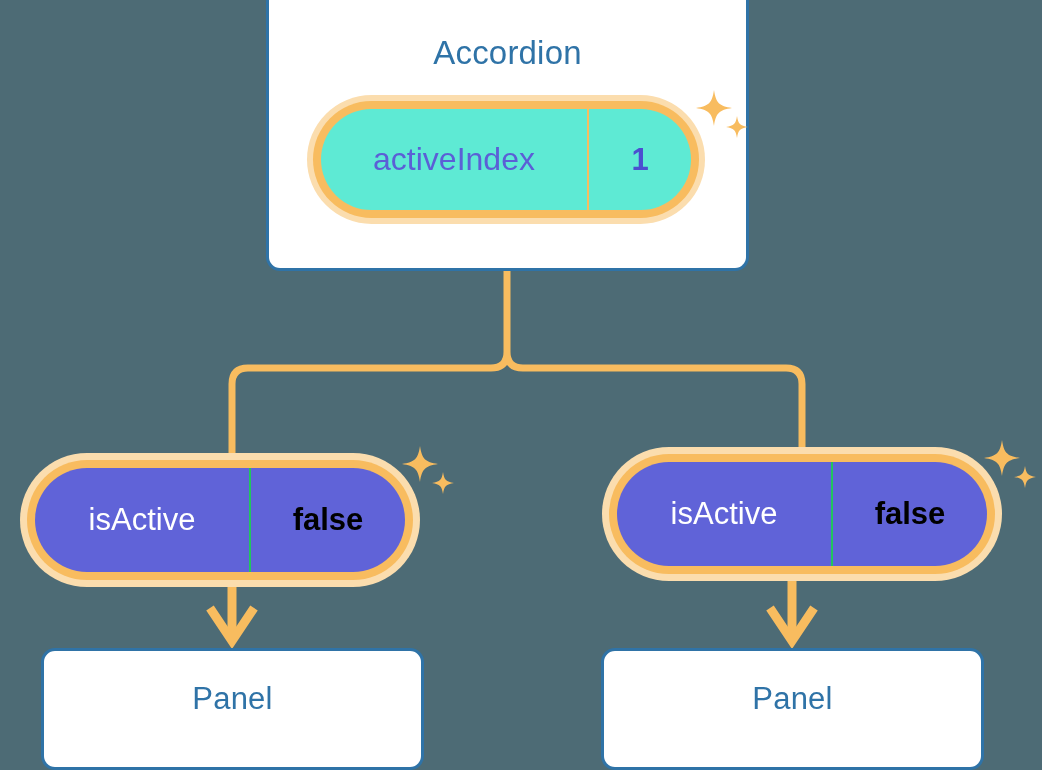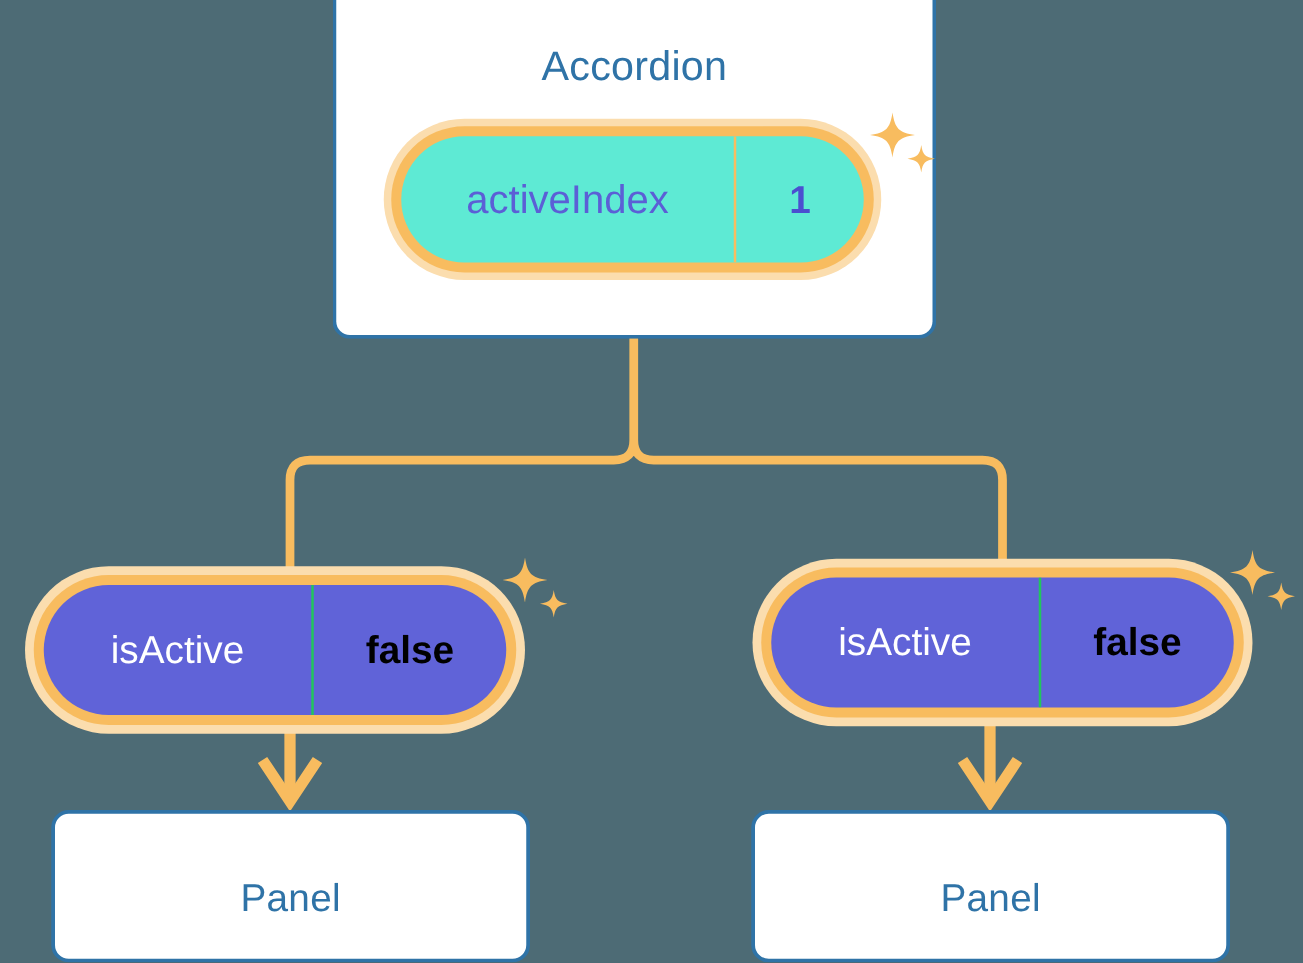--- a/index.html
+++ b/index.html
@@ -55,21 +55,21 @@
   }
 
   
   .panel-card {
     width: 383px;
     height: 122px;
   }
   #panel-left  { left: 41px;  top: 648px; }
   #panel-right { left: 601px; top: 648px; }
   .panel-title {
-    top: 50px;
+    top: 30px;
     font-size: 31px;
   }
 
   
   .pill-glow {
     position: absolute;
     border-radius: 999px;
     background: #fbddae;
   }
   

